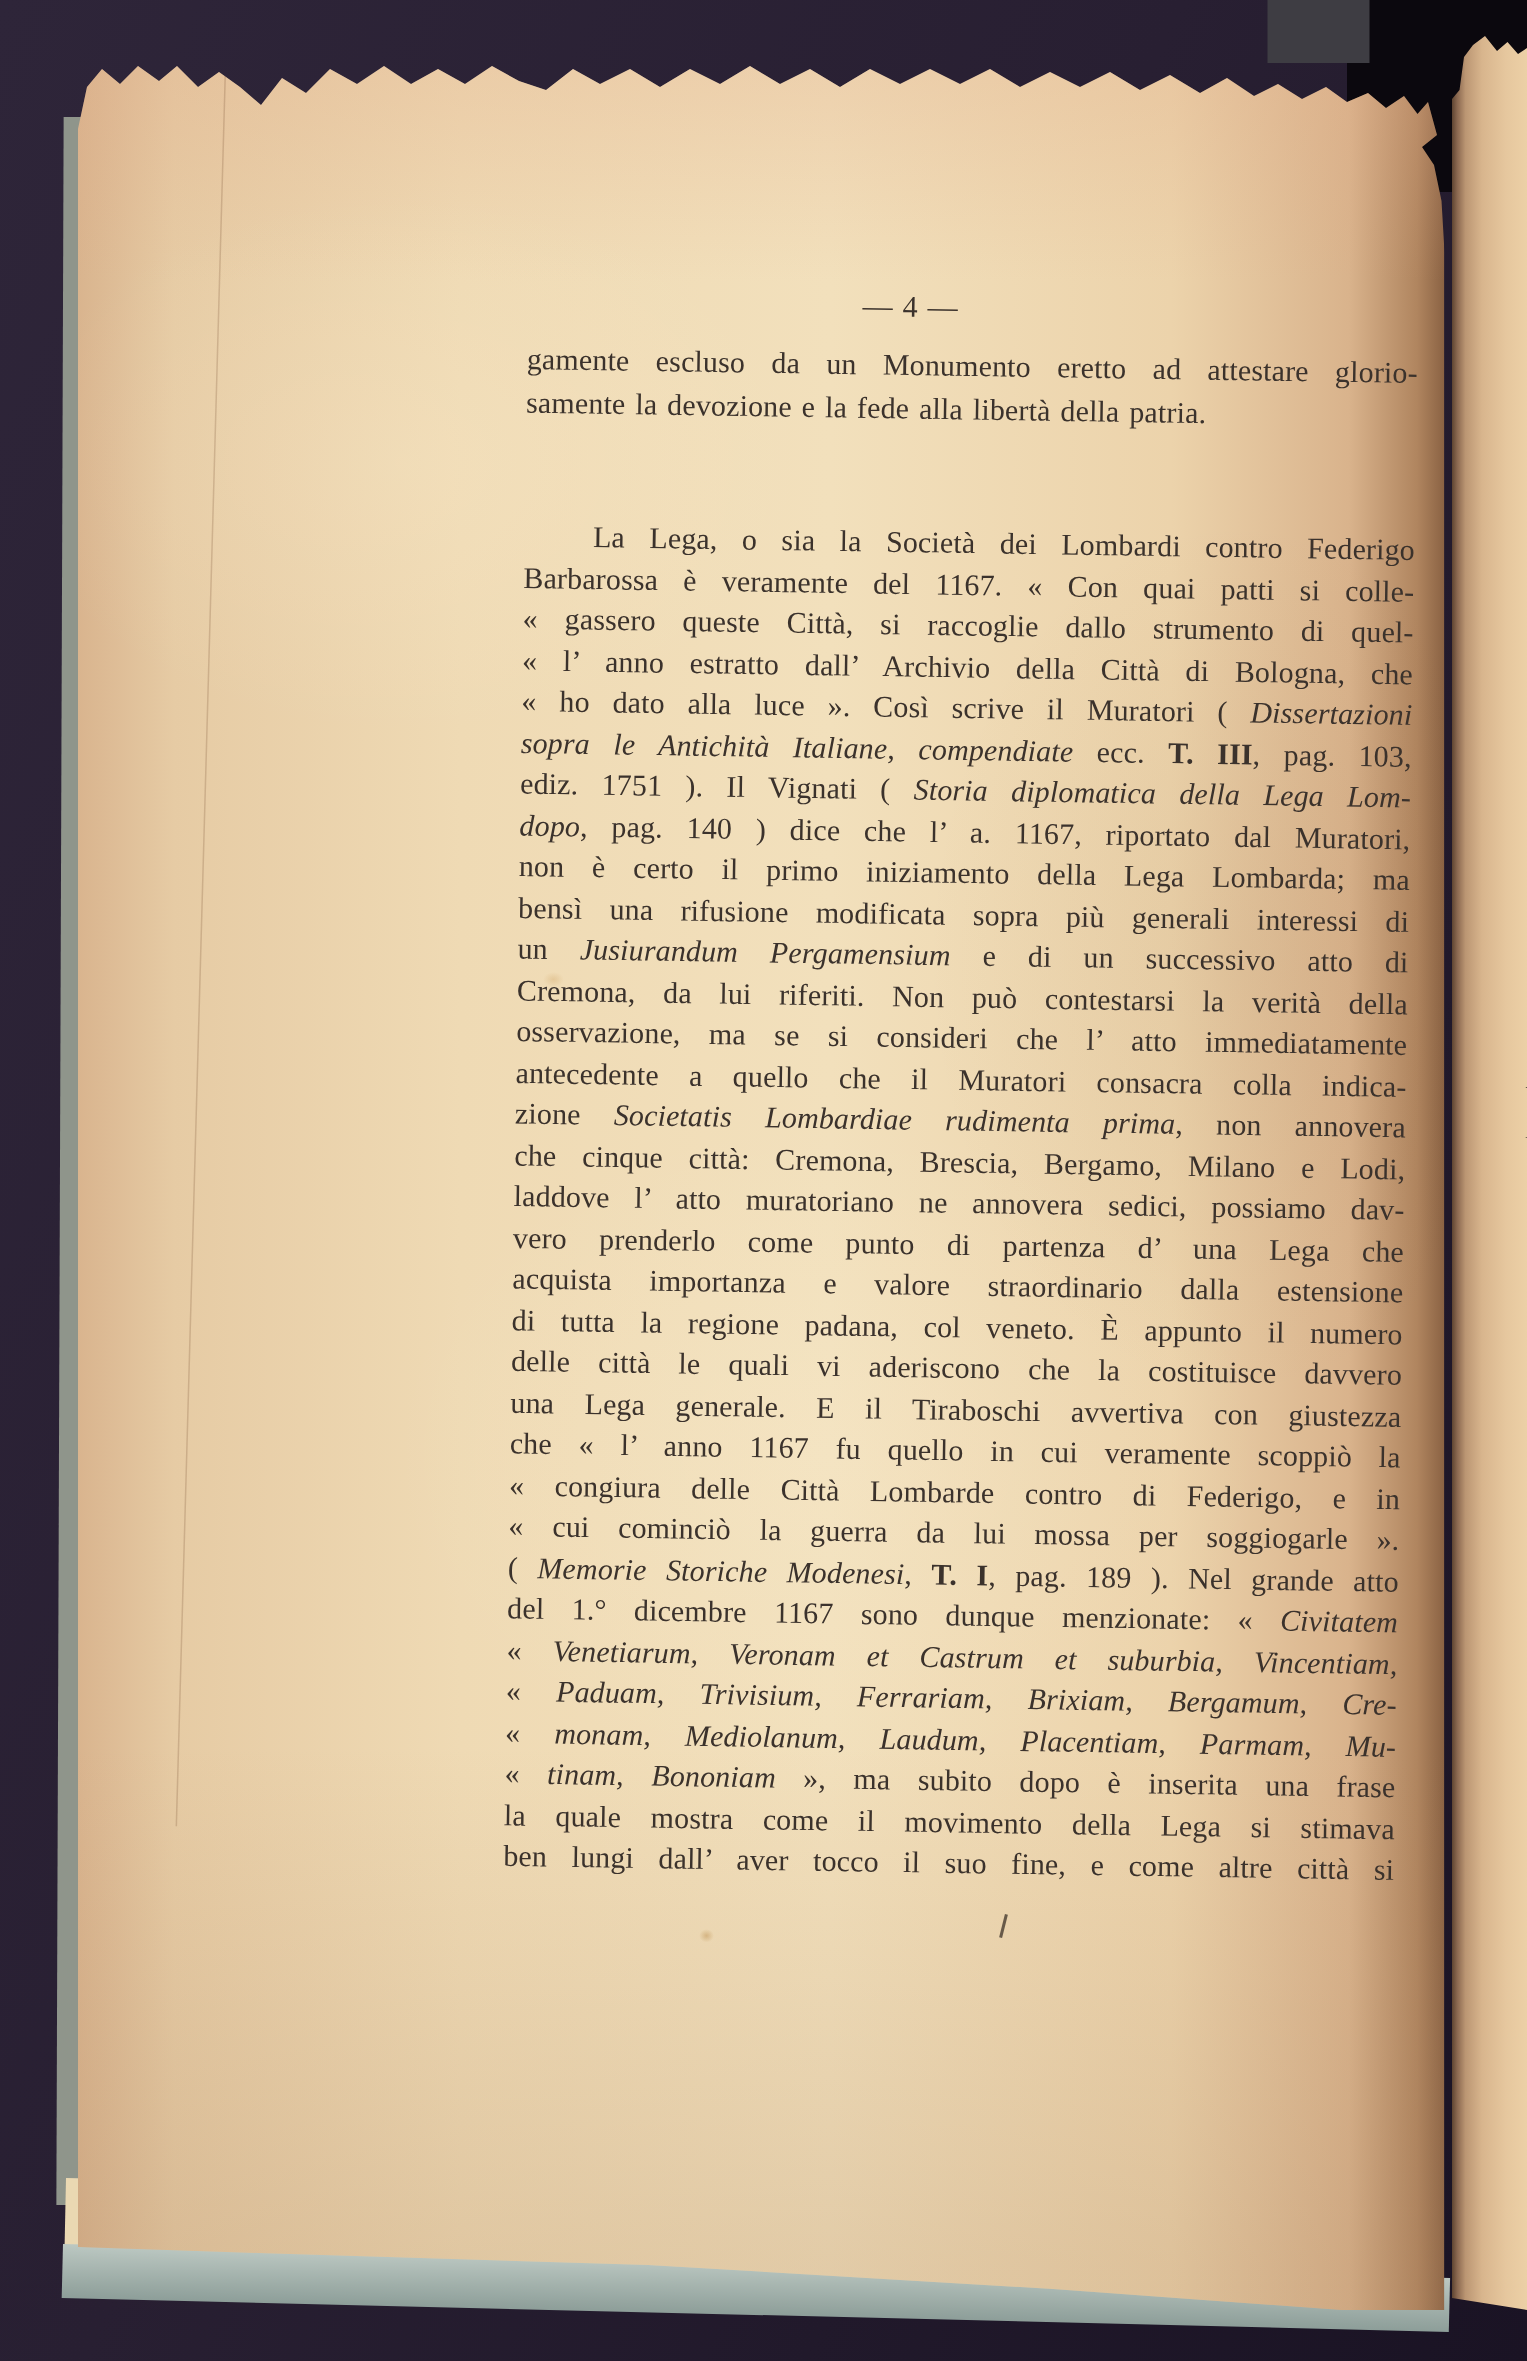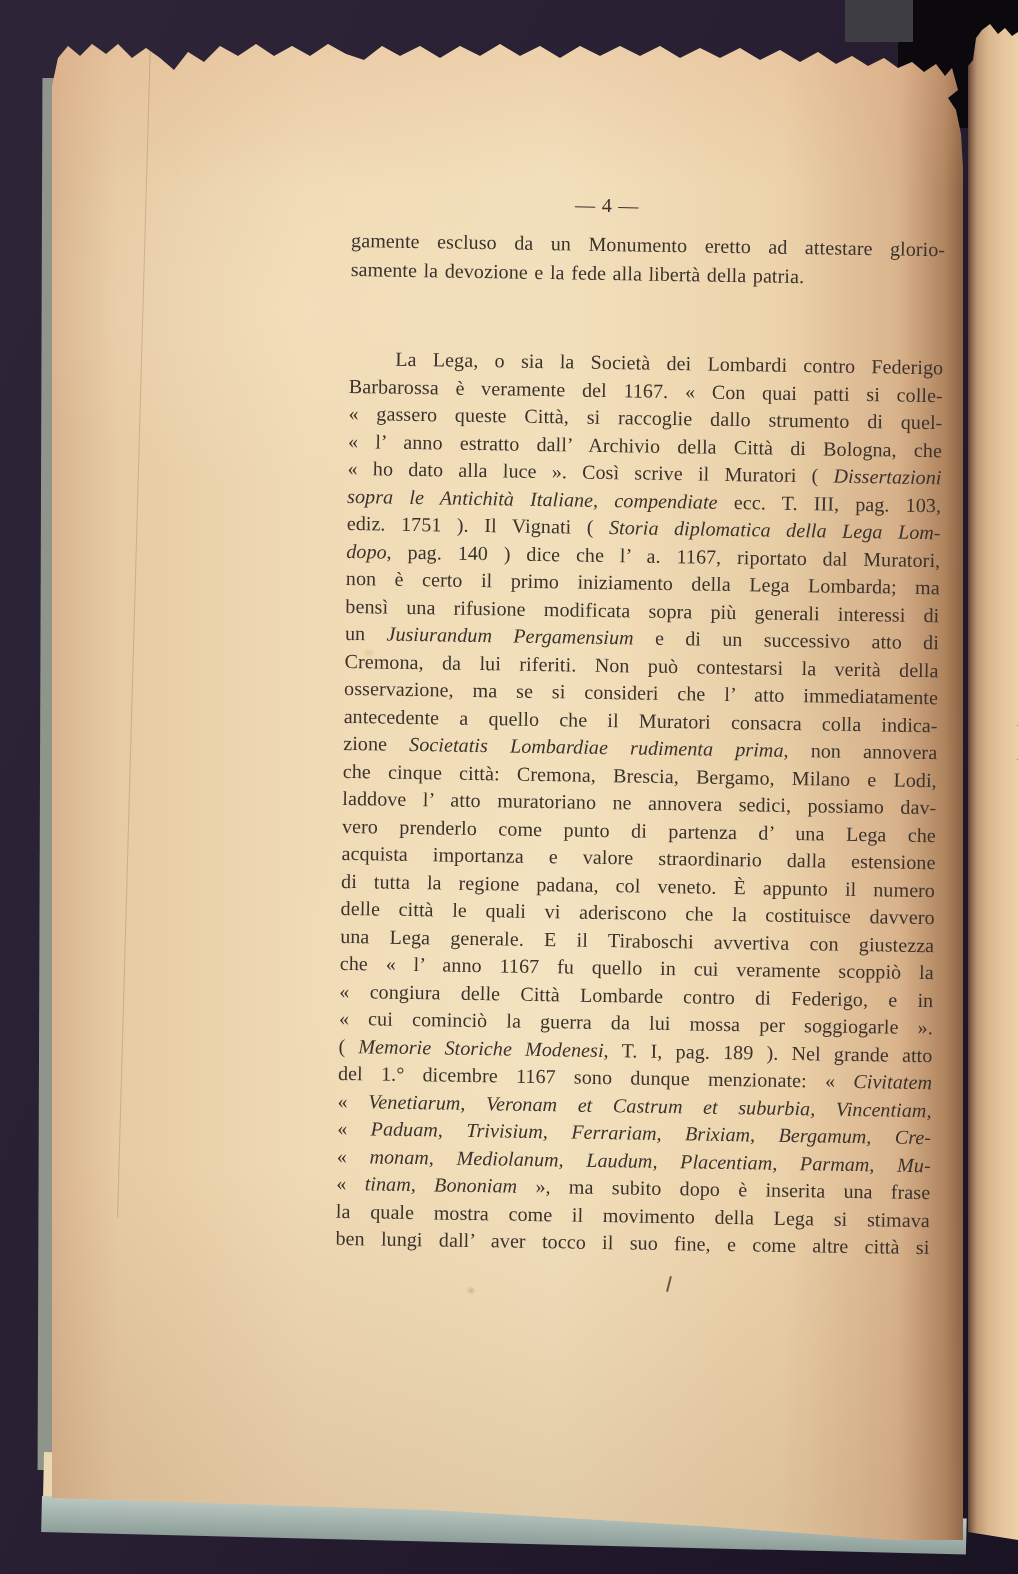--- a/index.html
+++ b/index.html
@@ -34,21 +34,21 @@
   
   .content{position:absolute;left:300px;top:152px;width:594px;color:#3b322c;font-size:20px;letter-spacing:.1px;word-spacing:1.5px;transform:rotate(0.9deg);transform-origin:0 0;}
   .page-number{position:absolute;top:0;left:0;width:100%;box-sizing:border-box;padding-right:84px;text-align:center;font-size:20px;}
   .para{position:absolute;left:0;width:100%;}
   .para1{top:36px;line-height:29px;}
   .para2{top:155px;line-height:27.5px;}
   .line{text-align:justify;text-align-last:justify;white-space:nowrap;}
   .para1 .line:last-child{text-align-last:auto;}
   .para2 .line:first-child{padding-left:46px;box-sizing:border-box;}
   .it{font-style:italic;}
-  .bd{font-weight:normal;}
+  .bd{font-weight:bold;}
 
   
   .page-right{position:absolute;left:968px;top:20px;width:50px;height:1535px;
     background:linear-gradient(90deg,#5e4431 0,#8a6850 7%,#bb9673 18%,#d8b58d 40%,#e6c79e 72%,#ecd0a6 100%);
     clip-path:polygon(0px 46px,5px 40px,8px 18px,14px 10px,22px 4px,30px 14px,37px 8px,44px 16px,50px 12px,50px 1520px,0px 1512px);}
   .rfrags{position:absolute;left:14px;top:224px;color:#3b322c;font-size:16px;line-height:29.6px;white-space:nowrap;margin-left:36px;}
   .rfrags .gap{height:18px;}
 </style>
 </head>
 <body>

